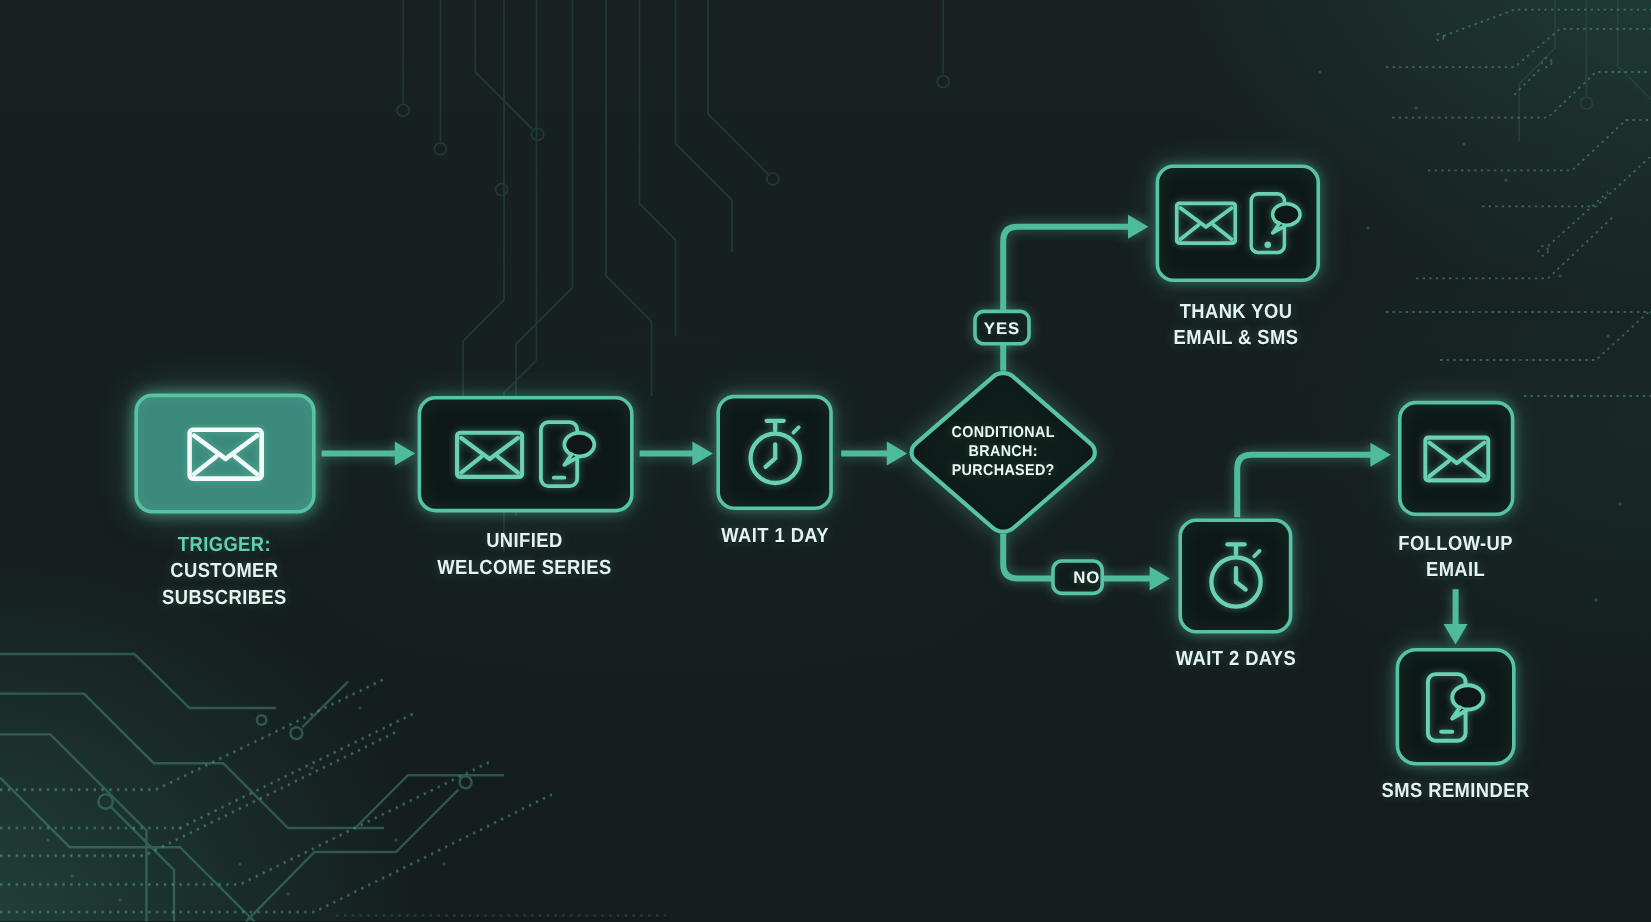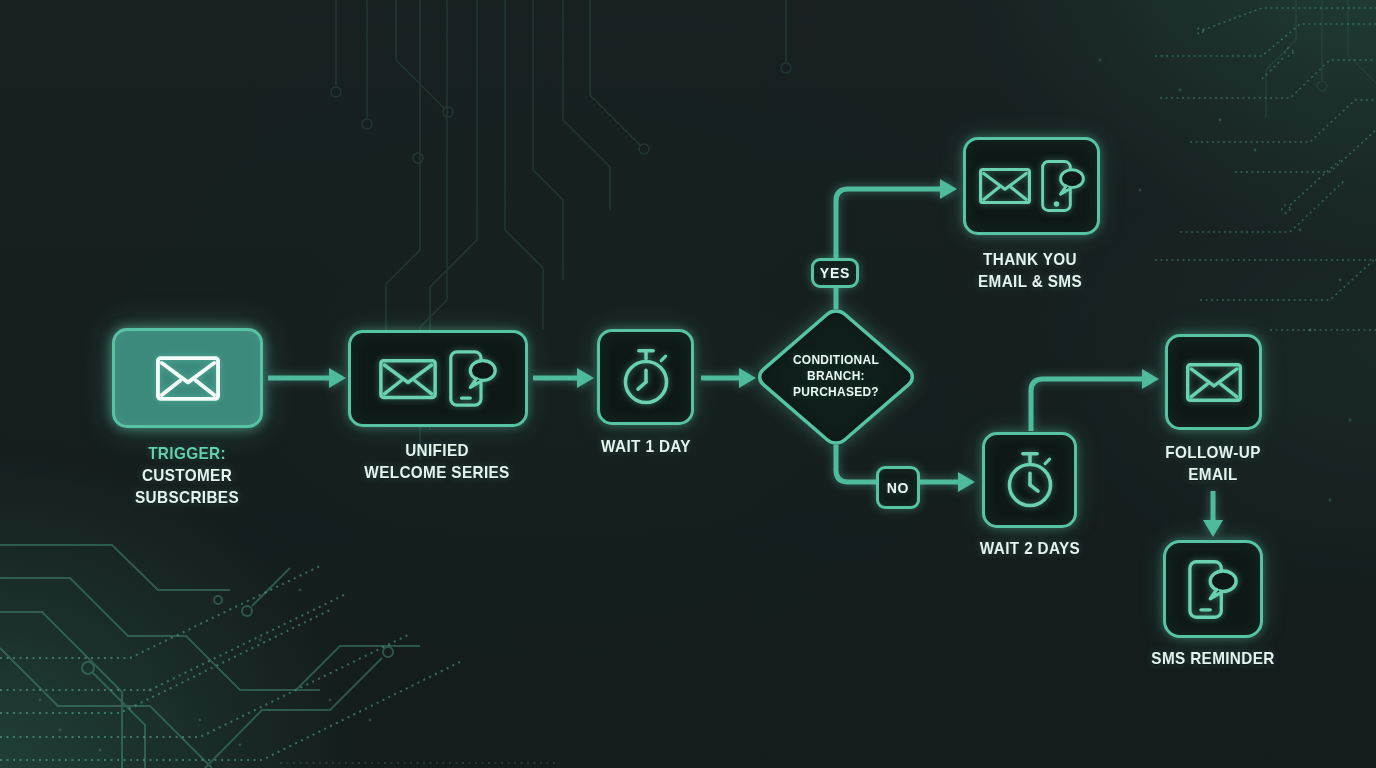--- a/index.html
+++ b/index.html
@@ -224,21 +224,21 @@
   </svg>
   <div class="cond-lbl">
     <div>CONDITIONAL</div>
     <div>BRANCH:</div>
     <div>PURCHASED?</div>
   </div>
 
   <div class="badge" style="left:811px;top:242px;width:48px;height:30px;margin-top:16px;">
     <span>YES</span>
   </div>
-  <div class="badge" style="left:876px;top:466px;width:44px;height:43px;">
+  <div class="badge" style="left:876px;top:466px;width:44px;height:30px;justify-content:flex-end;">
     <span>NO</span>
   </div>
 
   <div class="node" style="left:963px;top:137px;width:137px;height:98px;gap:10px;">
     <svg class="icon" width="52" height="38" viewBox="0 0 66 48">
       <g stroke="#6ad1b2" stroke-width="4" fill="none" stroke-linecap="round" stroke-linejoin="round">
         <rect x="2" y="3" width="62" height="42" rx="3"></rect>
         <polyline points="6,8 33,28 60,8"></polyline>
         <line x1="6" y1="41" x2="25" y2="26"></line>
         <line x1="60" y1="41" x2="41" y2="26"></line>

